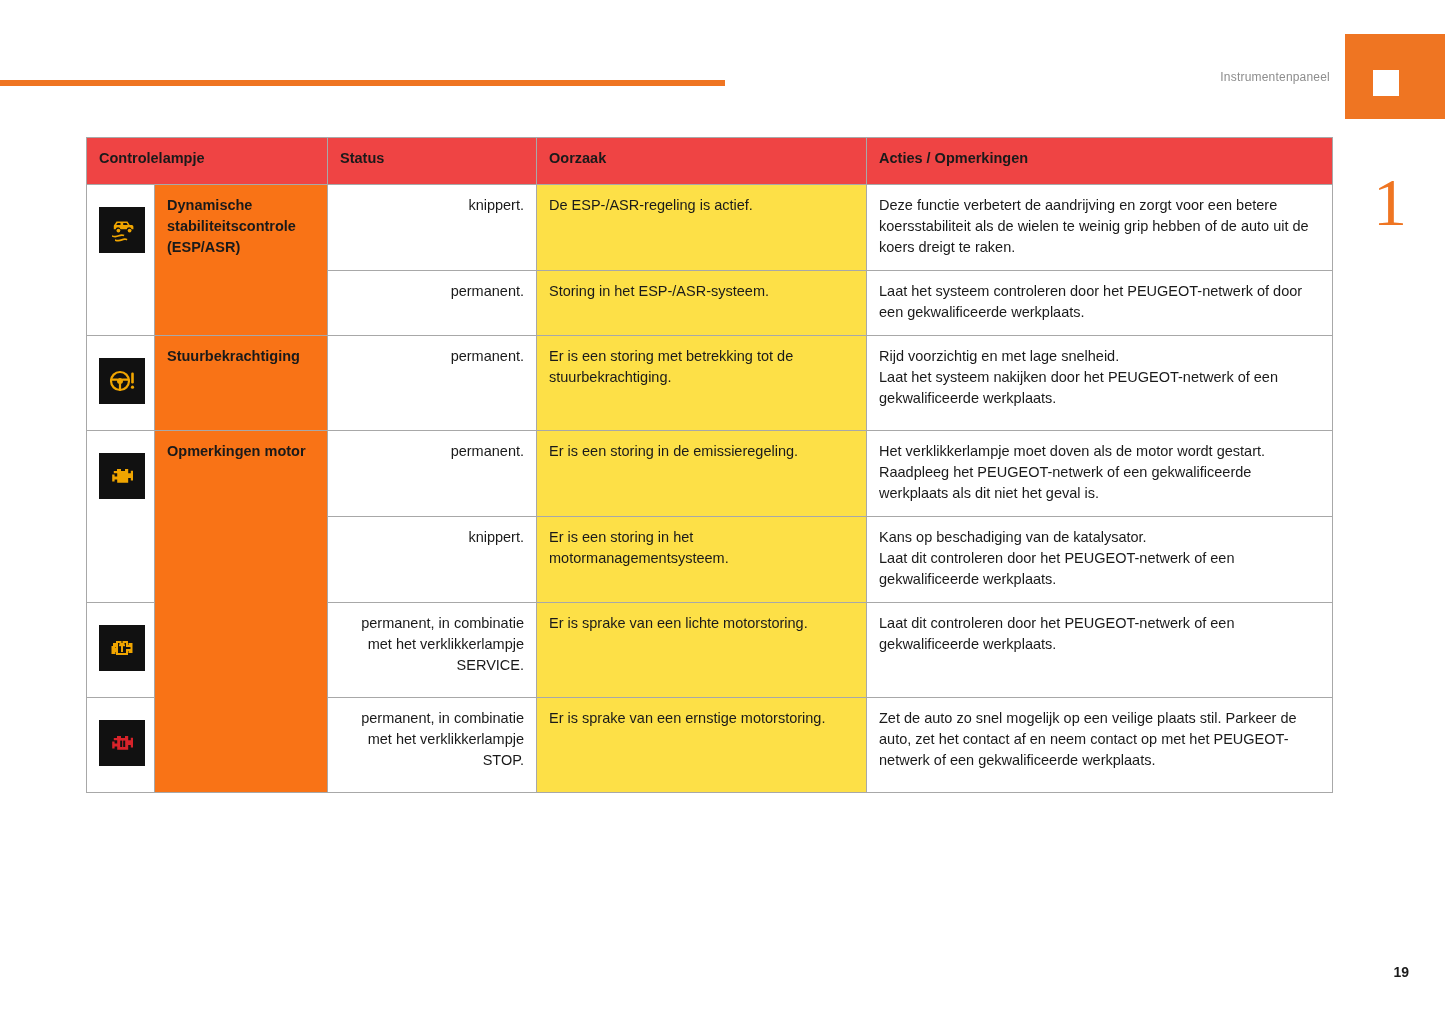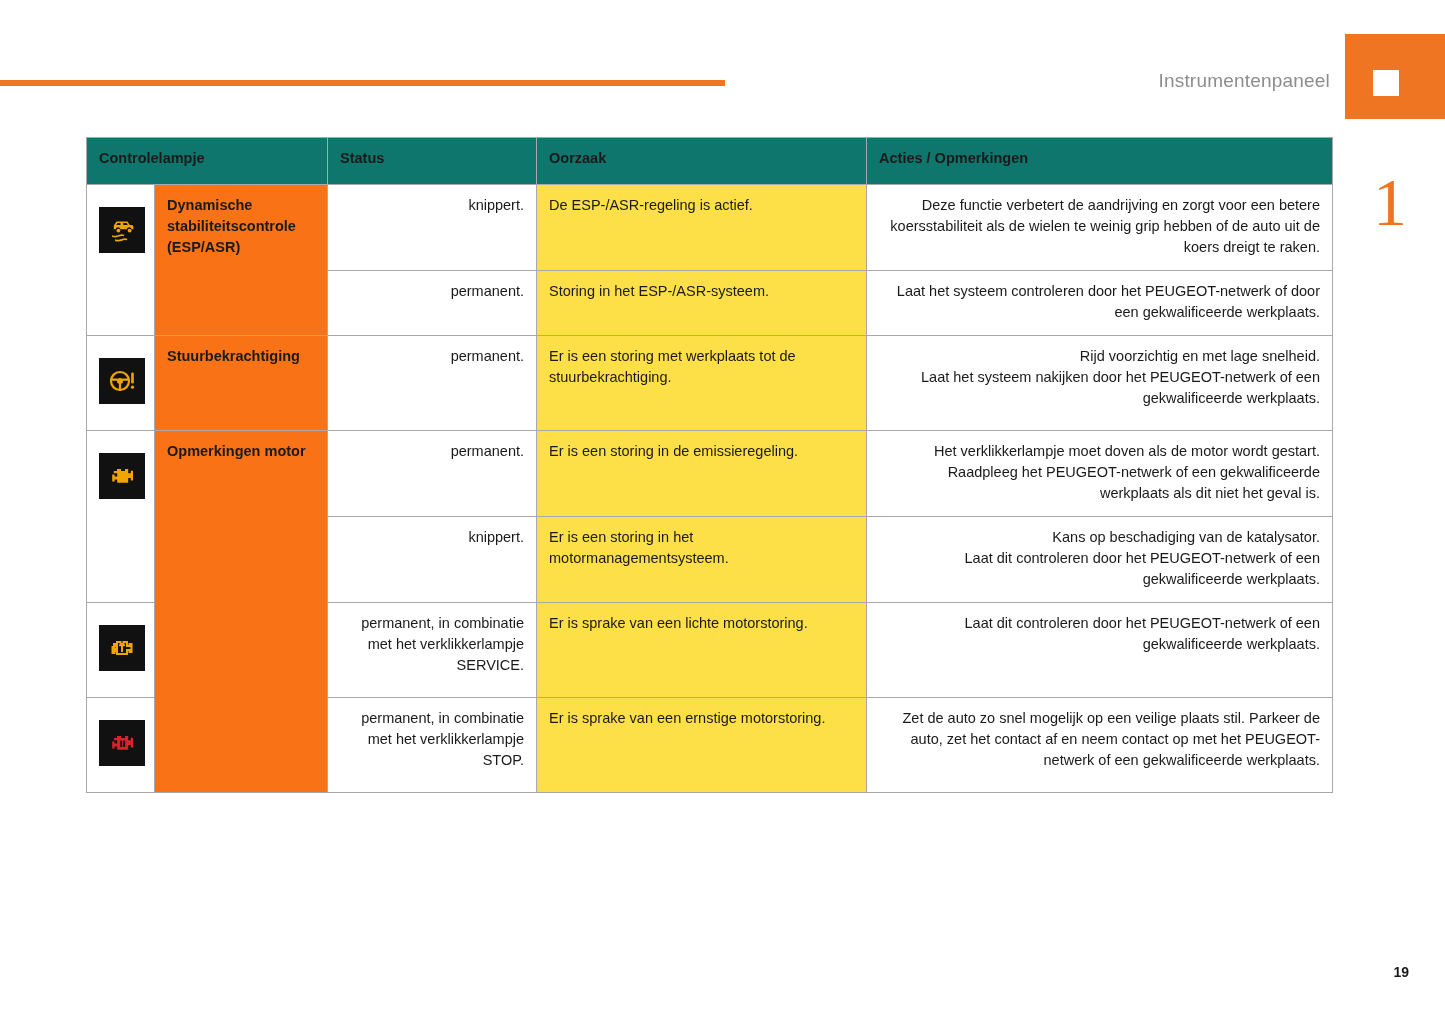--- a/index.html
+++ b/index.html
@@ -22,21 +22,21 @@
     left: 0;
     top: 80px;
     width: 725px;
     height: 6px;
     background: #ef7522;
   }
   .header-title {
     position: absolute;
     right: 115px;
     top: 70px;
-    font-size: 19px;
+    font-size: 12px;
     color: #8d8d8d;
     letter-spacing: 0.2px;
     text-align: right;
   }
   .chapter-tab {
     position: absolute;
     right: 0;
     top: 34px;
     width: 100px;
     height: 85px;
@@ -85,21 +85,21 @@
   }
   table.warn th, table.warn td {
     border: 1px solid #a8a8a8;
     vertical-align: top;
     padding: 10px 12px 12px 12px;
     font-size: 14.5px;
     line-height: 1.45;
     color: #1a1a1a;
   }
   thead th {
-    background: #0f766e;
+    background: #ef4444;
     font-weight: bold;
     font-size: 15px;
     height: 24px;
     padding-top: 12px;
     padding-bottom: 12px;
     text-align: left;
   }
   .col-icon { width: 68px; }
   .col-name { width: 173px; }
   .col-status { width: 209px; }
@@ -111,21 +111,21 @@
     padding: 0;
     text-align: center;
     vertical-align: top;
   }
   td.name-cell {
     background: #f97316;
     font-weight: bold;
   }
   td.status-cell { background: #ffffff; text-align: right; }
   td.cause-cell { background: #fde047; }
-  td.actions-cell { background: #ffffff; text-align: right; }
+  td.actions-cell { background: #ffffff; }
 
   .tel-box {
     width: 46px;
     height: 46px;
     margin: 12px auto 14px auto;
     background: #111111;
     border: 1px solid #111;
     display: flex;
     align-items: center;
     justify-content: center;
@@ -206,21 +206,21 @@
               </g>
               <g fill="#f0a500">
                 <rect x="26.2" y="8.5" width="2.6" height="11" rx="1.2"></rect>
                 <circle cx="27.5" cy="23.2" r="1.6"></circle>
               </g>
             </svg>
           </div>
         </td>
         <td class="name-cell">Stuurbekrachtiging</td>
         <td class="status-cell">permanent.</td>
-        <td class="cause-cell" style="white-space:pre-line">Er is een storing met werkplaats tot de stuurbekrachtiging.</td>
+        <td class="cause-cell" style="white-space:pre-line">Er is een storing met betrekking tot de stuurbekrachtiging.</td>
         <td class="actions-cell" style="white-space:pre-line">Rijd voorzichtig en met lage snelheid.
 Laat het systeem nakijken door het PEUGEOT-netwerk of een gekwalificeerde werkplaats.</td>
       </tr>
 
       <tr>
         <td class="icon-cell" rowspan="2">
           <div class="tel-box">
             <svg width="34" height="34" viewBox="0 0 34 34">
               <g fill="#f0a500">
                 <path d="M12 10 h4 v2 h4 v-2 h3.2 v4.2 h2.6 v-2.4 h2.2 v9.6 h-2.2 v-2.4 h-2.6 v4.8 h-11 v-3.4 h-2.6 v2.2 h-2.4 v-7.2 h2.4 v2 h2.6 v-3.2 h-3.4 v-2.2 h3.2 z"></path>

